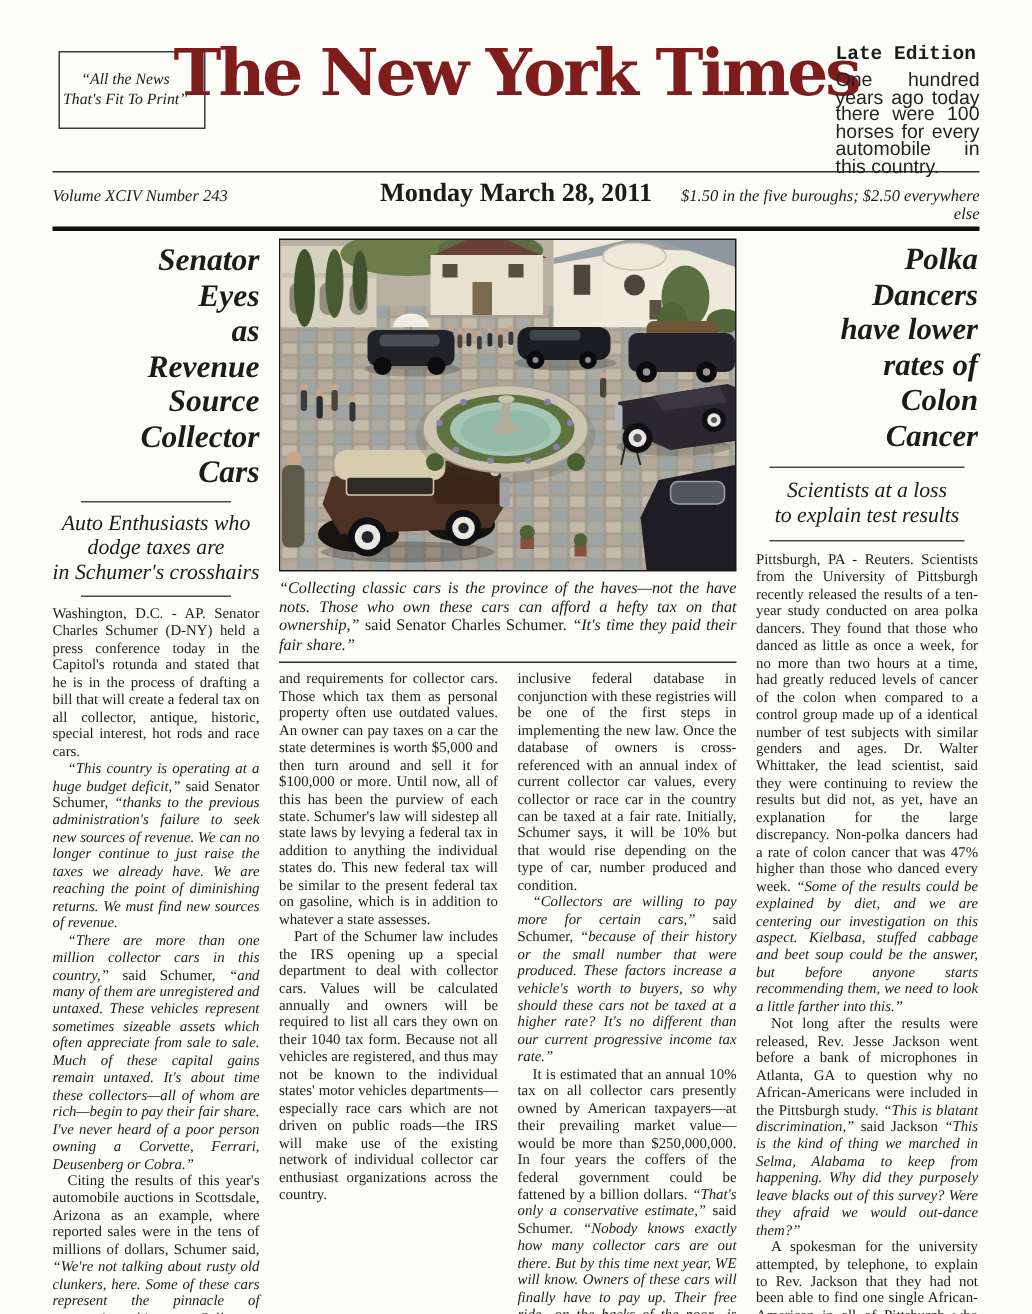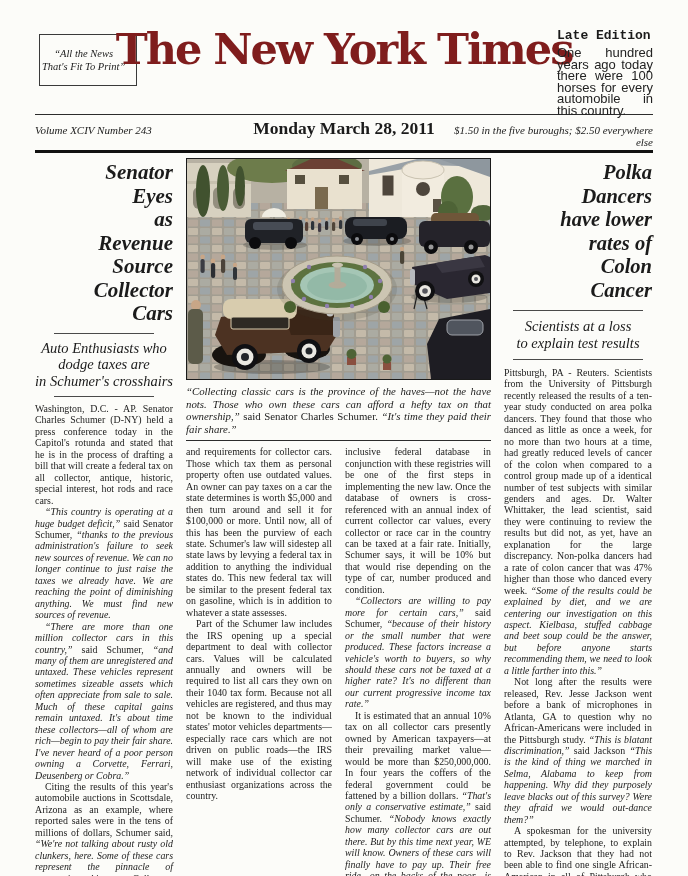--- a/index.html
+++ b/index.html
@@ -84,21 +84,21 @@
         </div>
       <hr class="mid-rule">
       <div class="subhead">
           <div>Auto Enthusiasts who</div>
           <div>dodge taxes are</div>
           <div>in Schumer's crosshairs</div>
         </div>
       <hr class="mid-rule">
       <div class="body">
           <p><span>Washington, D.C. - AP. Senator Charles Schumer (D-NY) held a press conference today in the Capitol's rotunda and stated that he is in the process of drafting a bill that will create a federal tax on all collector, antique, historic, special interest, hot rods and race cars.</span></p>
-          <p><span class="it">“This country is operating at a huge budget deficit,”</span><span> said Senator Schumer, </span><span class="it">“thanks to the previous administration's failure to seek new sources of revenue. We can no longer continue to just raise the taxes we already have. We are reaching the point of diminishing anything. We must find new sources of revenue.</span></p>
+          <p><span class="it">“This country is operating at a huge budget deficit,”</span><span> said Senator Schumer, </span><span class="it">“thanks to the previous administration's failure to seek new sources of revenue. We can no longer continue to just raise the taxes we already have. We are reaching the point of diminishing returns. We must find new sources of revenue.</span></p>
           <p><span class="it">“There are more than one million collector cars in this country,”</span><span> said Schumer, </span><span class="it">“and many of them are unregistered and untaxed. These vehicles represent sometimes sizeable assets which often appreciate from sale to sale. Much of these capital gains remain untaxed. It's about time these collectors—all of whom are rich—begin to pay their fair share. I've never heard of a poor person owning a Corvette, Ferrari, Deusenberg or Cobra.”</span></p>
           <p><span>Citing the results of this year's automobile auctions in Scottsdale, Arizona as an example, where reported sales were in the tens of millions of dollars, Schumer said, </span><span class="it">“We're not talking about rusty old clunkers, here. Some of these cars represent the pinnacle of automotive history. Collectors who buy and sell them often do so privately. Some transactions are in cash and others include trades. All of these are under the Internal Revenue Service's radar. Well, that will soon end.”</span></p>
         </div>
     </div>
 
     <div class="col-center">
       <div class="photo-frame">
         <svg viewBox="0 0 303 220" width="303" height="220" role="img">
           <defs>
             <pattern id="stones" width="24" height="17" patternUnits="userSpaceOnUse">

